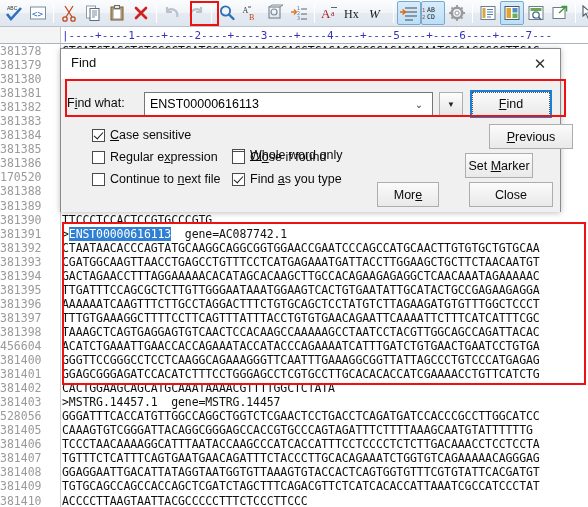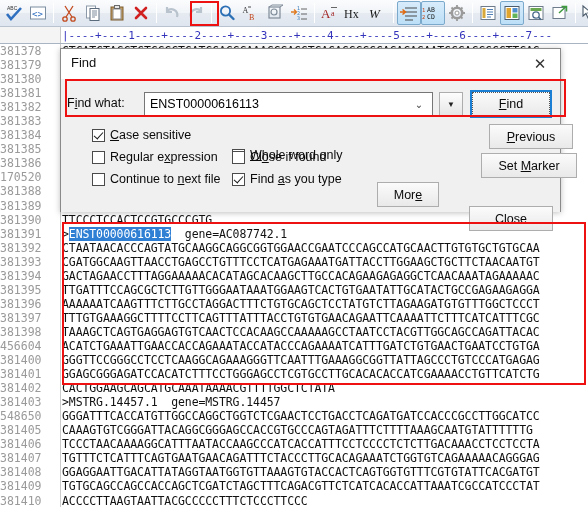--- a/index.html
+++ b/index.html
@@ -132,23 +132,23 @@
     font-size: 12.5px; color: #0a0a0a;
     display: flex; align-items: center; justify-content: center;
   }
   .btn u { text-decoration: underline; }
   .btn-find  { position: absolute; left: 410px; top: 12px;  width: 80px; height: 26px; }
   .btn-find .inner {
     width: 100%; height: 100%; display:flex; align-items:center; justify-content:center;
     border: 1px dotted #555; outline: 2px solid #1b7fd4; outline-offset: 0px;
   }
   .btn-prev  { position: absolute; left: 428px; top: 45px;  width: 84px; height: 25px; }
-  .btn-mark  { position: absolute; left: 420px; top: 74px;  width: 96px; height: 25px; }
+  .btn-mark  { position: absolute; left: 404px; top: 74px;  width: 68px; height: 25px; }
   .btn-more  { position: absolute; left: 316px; top: 103px; width: 62px; height: 25px; }
-  .btn-close { position: absolute; left: 408px; top: 103px; width: 84px; height: 25px; margin-top: 24px; }
+  .btn-close { position: absolute; left: 408px; top: 103px; width: 84px; height: 25px; }
 
   .cbrow { position: absolute; display: flex; align-items: center; font-size: 12.5px; padding-left: 21px; }
   .cbox {
     width: 13px; height: 13px; background: #fff; border: 1px solid #4a4a4a;
     margin-right: 5px; position: relative; flex: 0 0 auto;
   }
   .cbox.checked::after {
     content: ""; position: absolute; left: 3px; top: 0px;
     width: 4px; height: 8px; border: solid #1a1a1a;
     border-width: 0 1.6px 1.6px 0; transform: rotate(42deg);
@@ -369,21 +369,21 @@
       <div>381394</div>
       <div>381395</div>
       <div>381396</div>
       <div>381397</div>
       <div>381398</div>
       <div>456604</div>
       <div>381400</div>
       <div>381401</div>
       <div>381402</div>
       <div>381403</div>
-      <div>548650</div>
+      <div>528056</div>
       <div>381405</div>
       <div>381406</div>
       <div>381407</div>
       <div>381408</div>
       <div>381409</div>
       <div>381410</div>
     </div>
   <div class="code" id="code"><div>CTCATCTACCTCTCCCCTCATCCACCCAAACCCACCTCACACCCCCCACACACAATCCCACCCCCTTCAG</div><div>CCCTCACCCACTTCCCACCCCTCACCCCACCACCCCCCACTCCCACCCCCCTCACCCACCCCCTCACCCC</div><div>ACCCCCTCACCCACCCCACTCACCCACCCCTCACCCACCCCACTCACCCACCCCCTCACCCACTCCACCC</div><div>CCTCACCCACCCCACTCCCACCCCCTCACCCACCCCACTCACCCACCCCCTCACCCACCCCACTCACCCA</div><div>CCCCCTCACCCACTCCACCCCCTCACCCACCCCACTCCCACCCCCTCACCCACCCCACTCACCCACCCCC</div><div>TCACCCACCCCACTCACCCACCCCCTCACCCACTCCACCCCCTCACCCACCCCACTCCCACCCCCTCACC</div><div>CACCCCACTCACCCACCCCCTCACCCACCCCACTCACCCACCCCCTCACCCACTCCACCCCCTCACCCAC</div><div>CCCACTCCCACCCCCTCACCCACCCCACTCACCCACCCCCTCACCCACCCCACTCACCCACCCCCTCACC</div><div>CACTCCACCCCCTCACCCACCCCACTCCCACCCCCTCACCCACCCCACTCACCCACCCCCTCACCCACCC</div><div>CACTCACCCACCCCCTCACCCACTCCACCCCCTCACCCACCCCACTCCCACCCCCTCACCCACCCCACTC</div><div>ACCCACCCCCTCACCCACCCCACTCACCCACCCCCTCACCCACTCCACCCCCTCACCCACCCCACTCCCA</div><div>CCCCCTCACCCACCCCACTCACCCACCCCCTCACCCACCCCACTCACCCACCCCCTCACCCACTCCACCC</div><div>TTCCCTCCACTCCGTGCCCGTG</div><div>&gt;<span class="hl">ENST00000616113</span>  gene=AC087742.1</div><div>CTAATAACACCCAGTATGCAAGGCAGGCGGTGGAACCGAATCCCAGCCATGCAACTTGTGTGCTGTGCAA</div><div>CGATGGCAAGTTAACCTGAGCCTGTTTCCTCATGAGAAATGATTACCTTGGAAGCTGCTTCTAACAATGT</div><div>GACTAGAACCTTTAGGAAAAACACATAGCACAAGCTTGCCACAGAAGAGAGGCTCAACAAATAGAAAAAC</div><div>TTGATTTCCAGCGCTCTTGTTGGGAATAAATGGAAGTCACTGTGAATATTGCATACTGCCGAGAAGAGGA</div><div>AAAAAATCAAGTTTCTTGCCTAGGACTTTCTGTGCAGCTCCTATGTCTTAGAAGATGTGTTTGGCTCCCT</div><div>TTTGTGAAAGGCTTTTCCTTCAGTTTATTTACCTGTGTGAACAGAATTCAAAATTCTTTCATCATTTCGC</div><div>TAAAGCTCAGTGAGGAGTGTCAACTCCACAAGCCAAAAAGCCTAATCCTACGTTGGCAGCCAGATTACAC</div><div>ACATCTGAAATTGAACCACCAGAAATACCATACCCAGAAAATCATTTGATCTGTGAACTGAATCCTGTGA</div><div>GGGTTCCGGGCCTCCTCAAGGCAGAAAGGGTTCAATTTGAAAGGCGGTTATTAGCCCTGTCCCATGAGAG</div><div>GGAGCGGGAGATCCACATCTTTCCTGGGAGCCTCGTGCCTTGCACACACCATCGAAAACCTGTTCATCTG</div><div>CACTGGAAGCAGCATGCAAATAAAACGTTTTGGCTCTATA</div><div>&gt;MSTRG.14457.1  gene=MSTRG.14457</div><div>GGGATTTCACCATGTTGGCCAGGCTGGTCTCGAACTCCTGACCTCAGATGATCCACCCGCCTTGGCATCC</div><div>CAAAGTGTCGGGATTACAGGCGGGAGCCACCGTGCCCAGTAGATTTCTTTTAAAGCAATGTATTTTTTG</div><div>TCCCTAACAAAAGGCATTTAATACCAAGCCCATCACCATTTCCTCCCCTCTCTTGACAAACCTCCTCCTA</div><div>TGTTTCTCATTTCAGTGAATGAACAGATTTCTACCCTTGCACAGAAATCTGGTGTCAGAAAAACAGGGAG</div><div>GGAGGAATTGACATTATAGGTAATGGTGTTAAAGTGTACCACTCAGTGGTGTTTCGTGTATTCACGATGT</div><div>TGTGCAGCCAGCCACCAGCTCGATCTAGCTTTCAGACGTTCTCATCACACCATTAAATCGCCATCCCTAT</div><div>ACCCCTTAAGTAATTACGCCCCCTTTCTCCCTTCCC</div></div>
 
   <div class="dialog">

